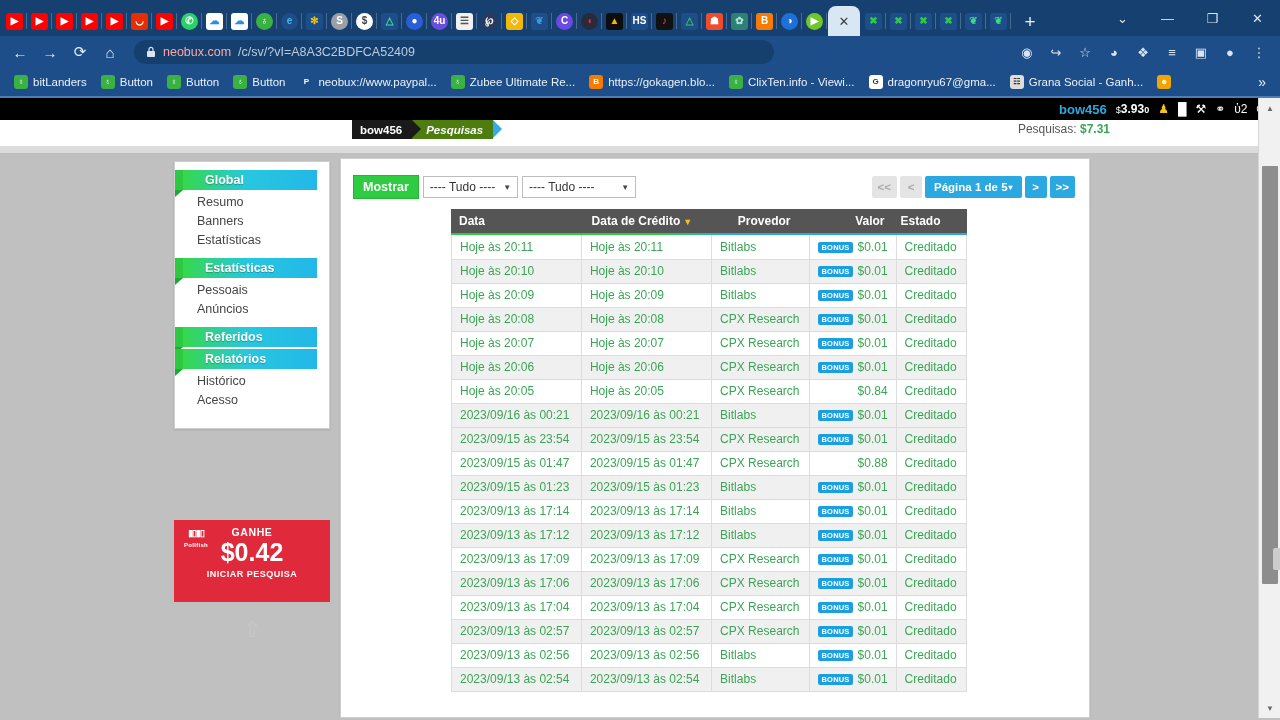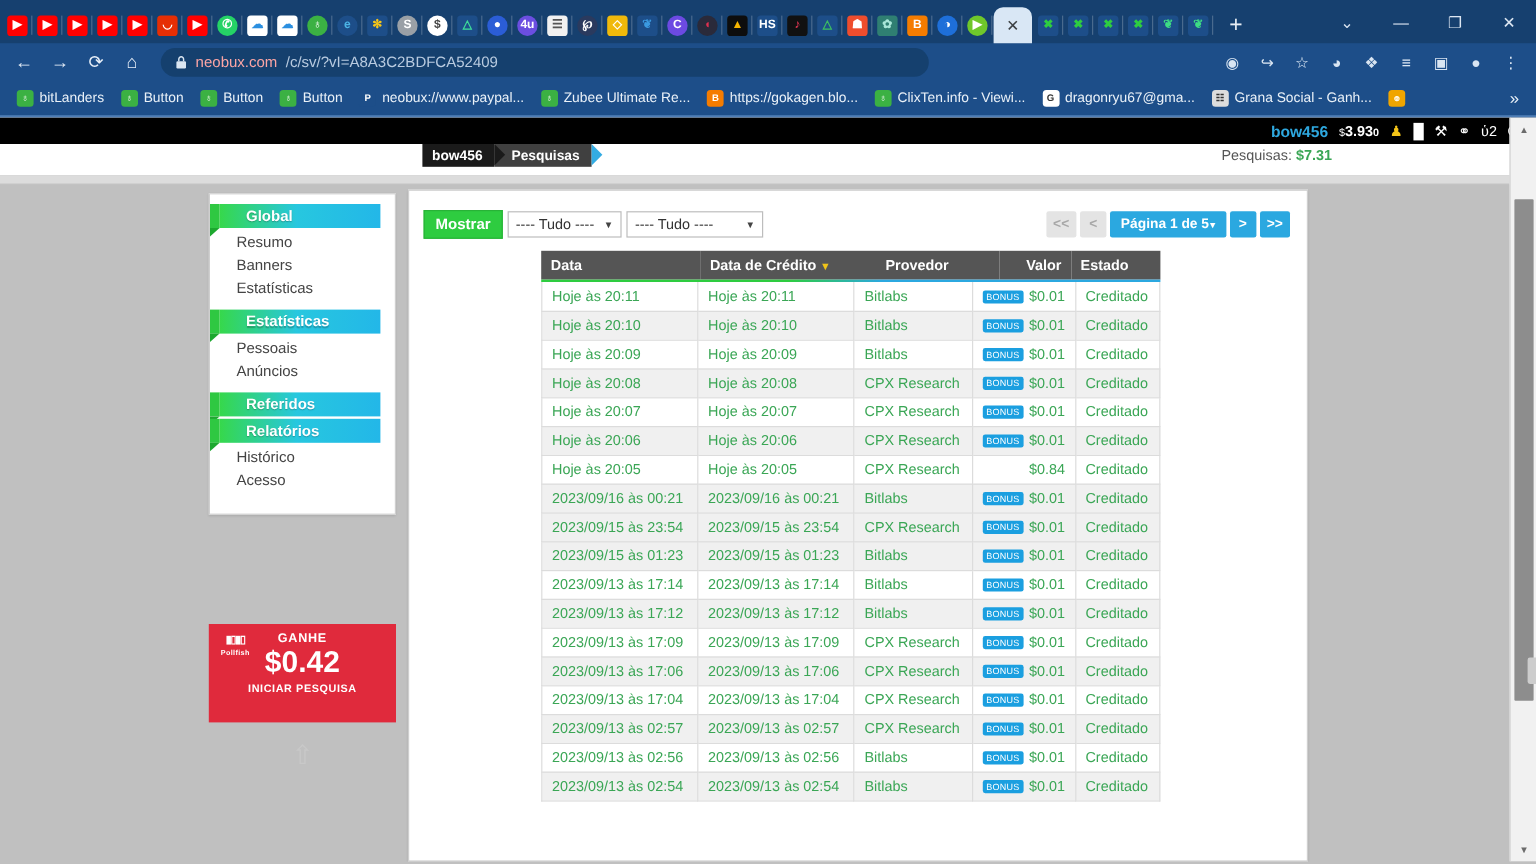--- a/index.html
+++ b/index.html
@@ -102,21 +102,21 @@
     position: absolute; left: 0; top: 48px; width: 1258px; height: 8px;
     background: #dcdcdc; border-bottom: 1px solid #bdbdbd;
   }
 
   .breadcrumb { position: absolute; left: 352px; top: 22px; display: flex; height: 19px; }
   .crumb {
     height: 19px; display: flex; align-items: center; padding: 0 10px 0 8px;
     font-size: 11.5px; font-weight: bold; color: #fff; position: relative;
   }
   .crumb.dark { background: #1a1a1a; }
-  .crumb.blue { background: #404040; padding-left: 14px; }
+  .crumb.blue { background: #4d7c0f; padding-left: 14px; font-style: italic; }
   .crumb.dark::after {
     content: ""; position: absolute; right: -9px; top: 0;
     border-top: 9.5px solid transparent; border-bottom: 9.5px solid transparent;
     border-left: 9px solid #1a1a1a; z-index: 3;
   }
   .crumb.blue::after {
     content: ""; position: absolute; right: -9px; top: 0;
     border-top: 9.5px solid transparent; border-bottom: 9.5px solid transparent;
     border-left: 9px solid #33ace3; z-index: 2;
   }
@@ -206,21 +206,21 @@
   thead th .sortcaret { color: #f0c419; font-size: 9px; margin-left: 3px; }
   tbody tr { background: #fff; }
   tbody tr.alt { background: #f0f0f0; }
   tbody td {
     padding: 4px 8px; color: #3aa655; border-bottom: 1px solid #dcdcdc;
     border-right: 1px solid #dcdcdc; white-space: nowrap; height: 24px;
   }
   tbody td:first-child { border-left: 1px solid #dcdcdc; }
   tbody td.val { text-align: right; }
   .bonus {
-    background: #1b9fe0; color: #fff; font-size: 7.5px; font-weight: normal;
+    background: #1b9fe0; color: #fff; font-size: 7.5px; font-weight: bold;
     padding: 1px 3px; border-radius: 2px; margin-right: 5px;
     vertical-align: middle; letter-spacing: .2px;
   }
   .grad-line {
     height: 2px; width: 516px; margin-left: 110px;
     background: linear-gradient(to right, #2ecc40 0%, #2ecc40 40%, #2ba8e0 55%, #2ba8e0 100%);
   }
 
   
   .vscroll {
@@ -608,20 +608,27 @@
             <td class="val" style="width:62px"><span class="bonus">BONUS</span>$0.01</td>
             <td style="width:78px">Creditado</td>
           </tr>
           <tr class="alt">
             <td style="width:150px">2023/09/15 às 23:54</td>
             <td style="width:152px">2023/09/15 às 23:54</td>
             <td style="width:110px">CPX Research</td>
             <td class="val" style="width:62px"><span class="bonus">BONUS</span>$0.01</td>
             <td style="width:78px">Creditado</td>
           </tr>
+          <tr>
+            <td style="width:150px">2023/09/15 às 01:47</td>
+            <td style="width:152px">2023/09/15 às 01:47</td>
+            <td style="width:110px">CPX Research</td>
+            <td class="val" style="width:62px">$0.88</td>
+            <td style="width:78px">Creditado</td>
+          </tr>
           <tr class="alt">
             <td style="width:150px">2023/09/15 às 01:23</td>
             <td style="width:152px">2023/09/15 às 01:23</td>
             <td style="width:110px">Bitlabs</td>
             <td class="val" style="width:62px"><span class="bonus">BONUS</span>$0.01</td>
             <td style="width:78px">Creditado</td>
           </tr>
           <tr>
             <td style="width:150px">2023/09/13 às 17:14</td>
             <td style="width:152px">2023/09/13 às 17:14</td>

